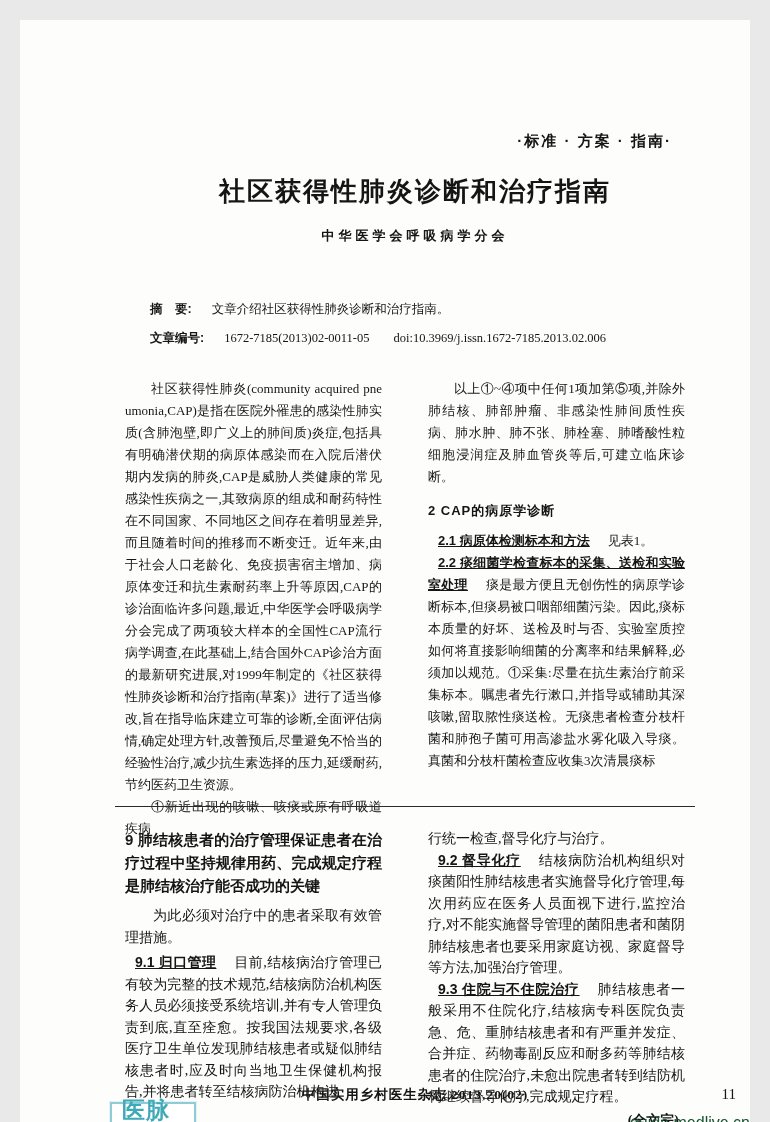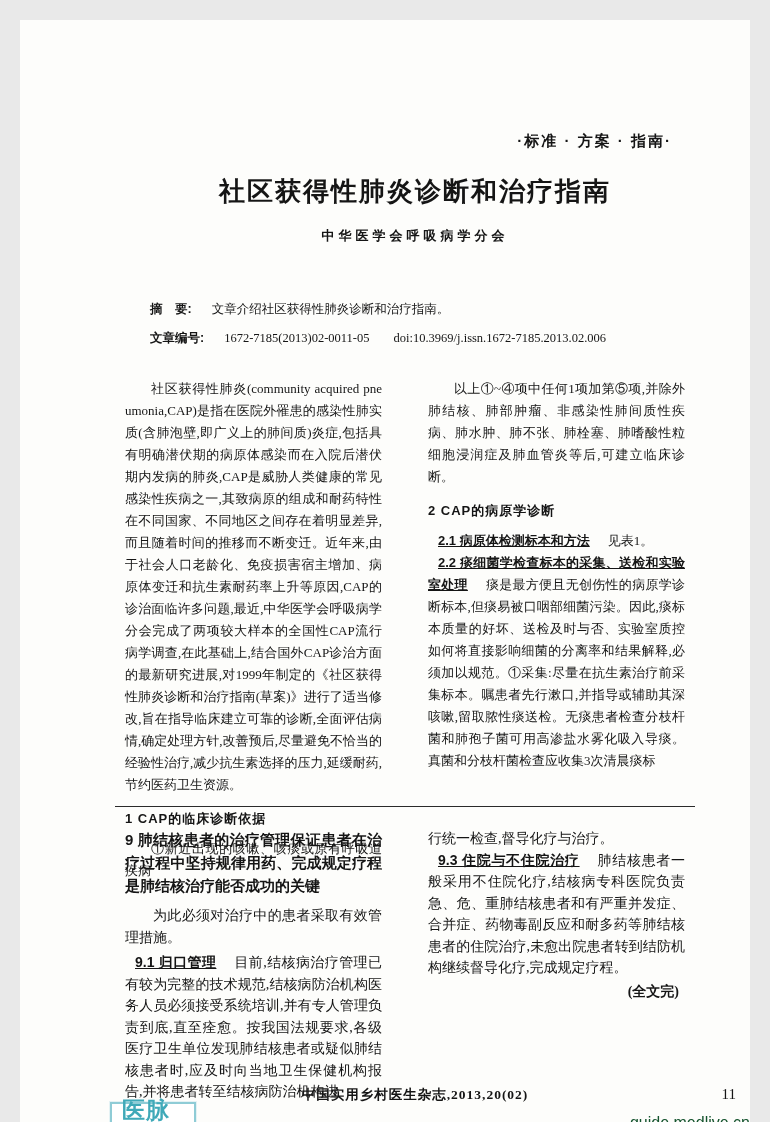--- a/index.html
+++ b/index.html
@@ -106,21 +106,20 @@
       <span class="b sans">摘　要:</span><span>文章介绍社区获得性肺炎诊断和治疗指南。</span>
     </div>
     <div class="meta-line">
       <span class="b sans">文章编号:</span><span>1672-7185(2013)02-0011-05</span><span class="gap">doi:10.3969/j.issn.1672-7185.2013.02.006</span>
     </div>
   </div>
 
   <div class="cols cols-a1">
     <div class="col">
       <p class="indent">社区获得性肺炎(community acquired pneumonia,CAP)是指在医院外罹患的感染性肺实质(含肺泡壁,即广义上的肺间质)炎症,包括具有明确潜伏期的病原体感染而在入院后潜伏期内发病的肺炎,CAP是威胁人类健康的常见感染性疾病之一,其致病原的组成和耐药特性在不同国家、不同地区之间存在着明显差异,而且随着时间的推移而不断变迁。近年来,由于社会人口老龄化、免疫损害宿主增加、病原体变迁和抗生素耐药率上升等原因,CAP的诊治面临许多问题,最近,中华医学会呼吸病学分会完成了两项较大样本的全国性CAP流行病学调查,在此基础上,结合国外CAP诊治方面的最新研究进展,对1999年制定的《社区获得性肺炎诊断和治疗指南(草案)》进行了适当修改,旨在指导临床建立可靠的诊断,全面评估病情,确定处理方针,改善预后,尽量避免不恰当的经验性治疗,减少抗生素选择的压力,延缓耐药,节约医药卫生资源。</p>
-      <p class="heading sans">1  CAP的临床诊断依据</p>
       <p class="indent">①新近出现的咳嗽、咳痰或原有呼吸道疾病</p>
     </div>
     <div class="col">
       <p class="indent">以上①~④项中任何1项加第⑤项,并除外肺结核、肺部肿瘤、非感染性肺间质性疾病、肺水肿、肺不张、肺栓塞、肺嗜酸性粒细胞浸润症及肺血管炎等后,可建立临床诊断。</p>
       <p class="heading sans">2  CAP的病原学诊断</p>
       <p>
         <span class="b sans">2.1  病原体检测标本和方法</span><span>见表1。</span>
       </p>
       <p>
         <span class="b sans">2.2  痰细菌学检查标本的采集、送检和实验室处理</span><span>痰是最方便且无创伤性的病原学诊断标本,但痰易被口咽部细菌污染。因此,痰标本质量的好坏、送检及时与否、实验室质控如何将直接影响细菌的分离率和结果解释,必须加以规范。①采集:尽量在抗生素治疗前采集标本。嘱患者先行漱口,并指导或辅助其深咳嗽,留取脓性痰送检。无痰患者检查分枝杆菌和肺孢子菌可用高渗盐水雾化吸入导痰。真菌和分枝杆菌检查应收集3次清晨痰标</span>
@@ -134,20 +133,23 @@
     <div class="col">
       <p class="heading2 sans">9  肺结核患者的治疗管理保证患者在治疗过程中坚持规律用药、完成规定疗程是肺结核治疗能否成功的关键</p>
       <p class="indent">为此必须对治疗中的患者采取有效管理措施。</p>
       <p>
         <span class="b sans">9.1  归口管理</span><span>目前,结核病治疗管理已有较为完整的技术规范,结核病防治机构医务人员必须接受系统培训,并有专人管理负责到底,直至痊愈。按我国法规要求,各级医疗卫生单位发现肺结核患者或疑似肺结核患者时,应及时向当地卫生保健机构报告,并将患者转至结核病防治机构进</span>
       </p>
     </div>
     <div class="col">
       <p>行统一检查,督导化疗与治疗。</p>
       <p>
+        <span class="b sans">9.2  督导化疗</span><span>结核病防治机构组织对痰菌阳性肺结核患者实施督导化疗管理,每次用药应在医务人员面视下进行,监控治疗,对不能实施督导管理的菌阳患者和菌阴肺结核患者也要采用家庭访视、家庭督导等方法,加强治疗管理。</span>
+      </p>
+      <p>
         <span class="b sans">9.3  住院与不住院治疗</span><span>肺结核患者一般采用不住院化疗,结核病专科医院负责急、危、重肺结核患者和有严重并发症、合并症、药物毒副反应和耐多药等肺结核患者的住院治疗,未愈出院患者转到结防机构继续督导化疗,完成规定疗程。</span>
       </p>
       <p class="end-note">(全文完)</p>
     </div>
   </div>
 
   <div class="footer-journal">中国实用乡村医生杂志,2013,20(02)</div>
   <div class="page-num">11</div>
 
   <div class="watermark">万方数据</div>

